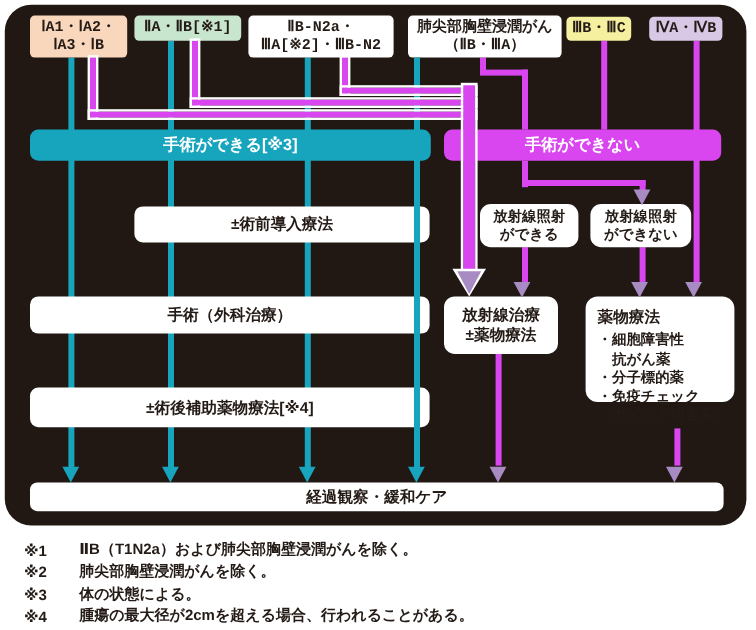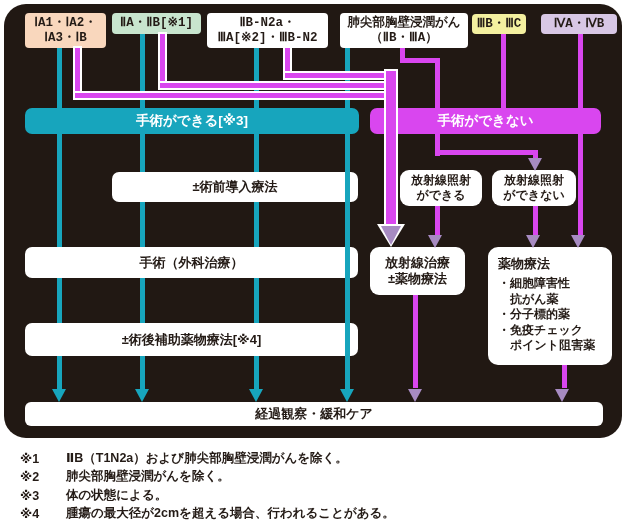--- a/index.html
+++ b/index.html
@@ -86,37 +86,37 @@
   <div class="arrow purple" style="left:555px;top:389px;"></div>
 
   <div class="stage" style="left:25px;top:13px;width:81px;height:35px;background:#f9d7bd;">ⅠA1・ⅠA2・
 ⅠA3・ⅠB</div>
   <div class="stage" style="left:112px;top:13px;width:89px;height:21px;background:#c8e5ce;">ⅡA・ⅡB[※1]</div>
   <div class="stage" style="left:207px;top:13px;width:121px;height:35px;background:#ffffff;">ⅡB-N2a・
 ⅢA[※2]・ⅢB-N2</div>
   <div class="stage" style="left:340px;top:13px;width:128px;height:35px;background:#ffffff;">肺尖部胸壁浸潤がん
 （ⅡB・ⅢA）</div>
   <div class="stage" style="left:472px;top:14px;width:54px;height:20px;background:#f4f0a0;">ⅢB・ⅢC</div>
-  <div class="stage" style="left:541px;top:14px;width:76px;height:20px;background:#d8c7e5;">ⅣA・ⅣB</div>
+  <div class="stage" style="left:541px;top:14px;width:61px;height:20px;background:#d8c7e5;">ⅣA・ⅣB</div>
 
   <div class="bar teal-bg" style="left:25px;top:108px;width:334px;height:26px;">手術ができる[※3]</div>
   <div class="bar purple-bg" style="left:370px;top:108px;width:231px;height:26px;">手術ができない</div>
 
   <div class="node" style="left:112px;top:172px;width:246px;height:30px;">±術前導入療法</div>
   <div class="node" style="left:25px;top:247px;width:333px;height:31px;">手術（外科治療）</div>
   <div class="node" style="left:25px;top:323px;width:333px;height:33px;">±術後補助薬物療法[※4]</div>
 
   <div class="node small-node" style="left:400px;top:170px;width:82px;height:36px;">放射線照射
 ができる</div>
   <div class="node small-node" style="left:492px;top:170px;width:84px;height:36px;">放射線照射
 ができない</div>
 
   <div class="node" style="left:370px;top:247px;width:95px;height:48px;border-radius:9px;">放射線治療
 ±薬物療法</div>
-  <div id="drug-box" style="left:488px;top:247px;width:124px;height:118px;">
+  <div id="drug-box" style="left:488px;top:247px;width:124px;height:88px;">
     <div class="title">薬物療法</div>
     <div class="items">・細胞障害性
 　抗がん薬
 ・分子標的薬
 ・免疫チェック
 　ポイント阻害薬</div>
   </div>
 
   <div class="node" style="left:25px;top:402px;width:578px;height:24px;border-radius:6px;">経過観察・緩和ケア</div>
 

